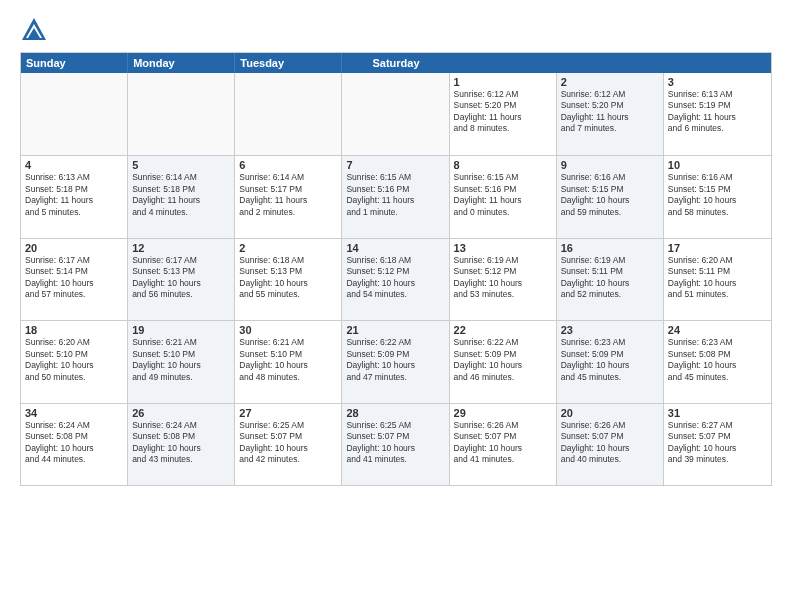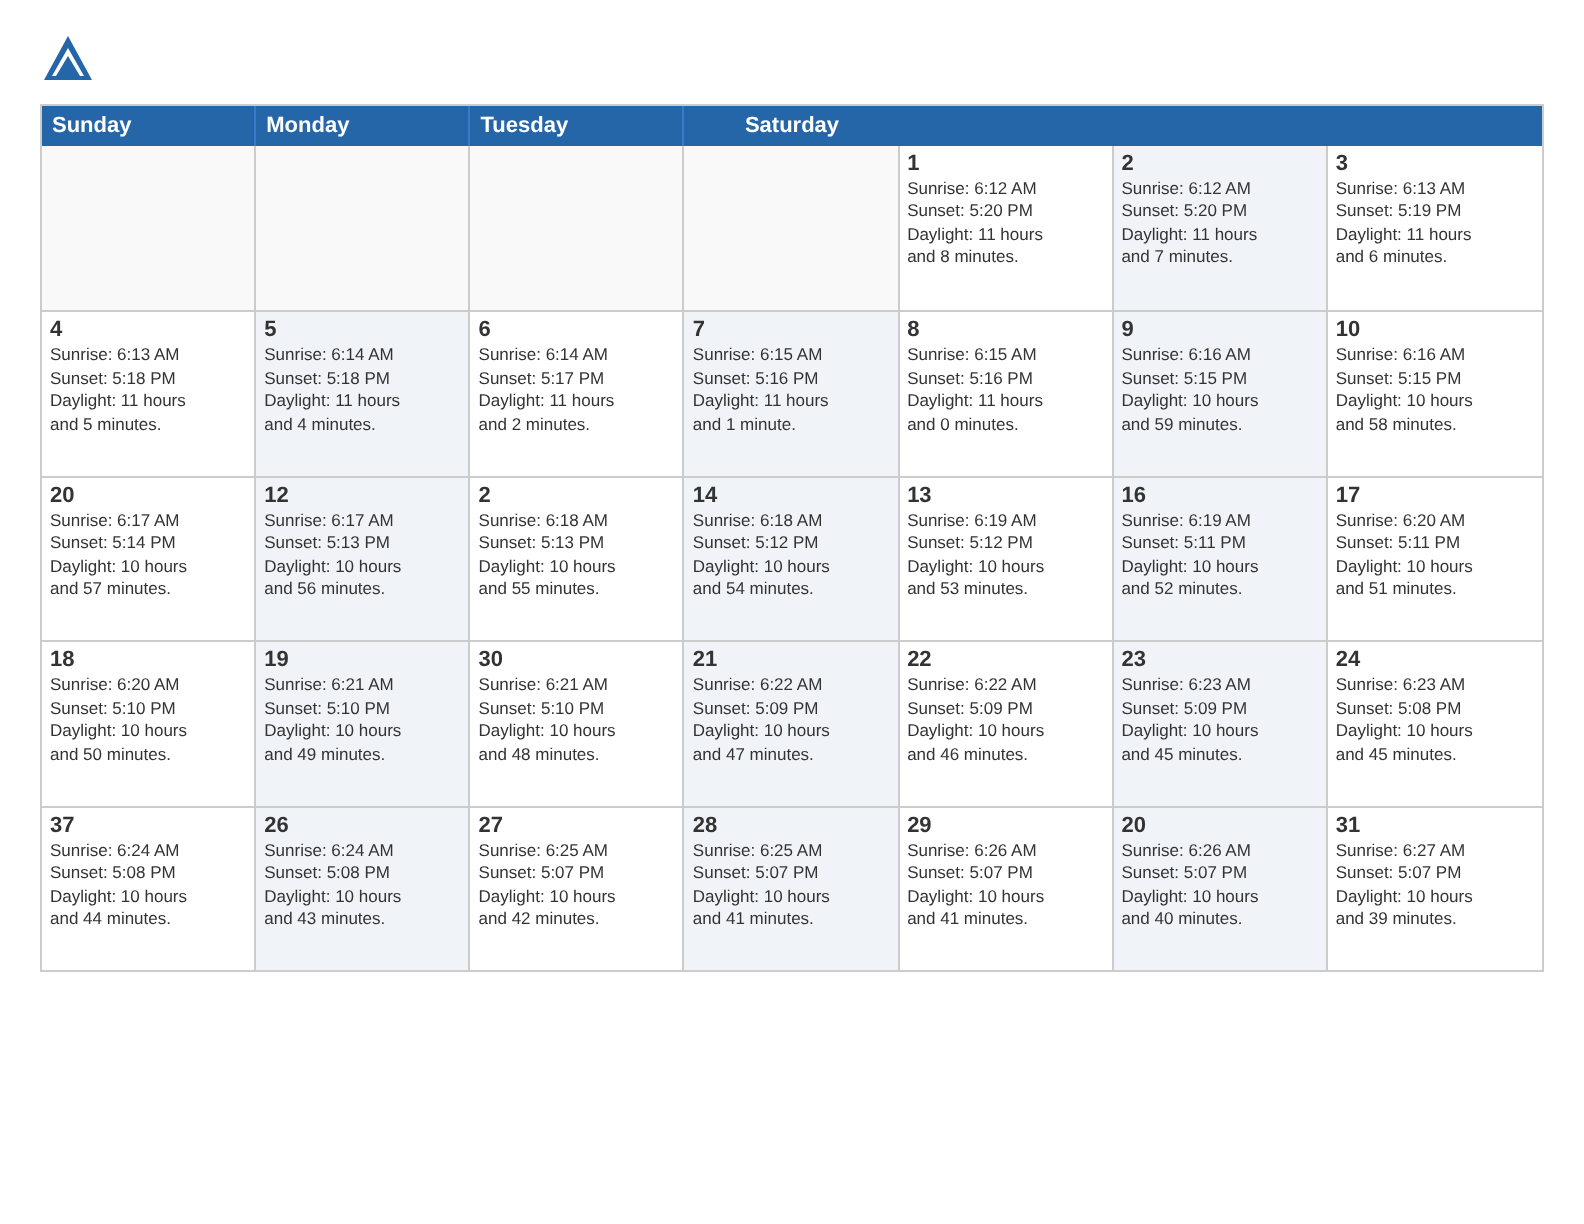--- a/index.html
+++ b/index.html
@@ -331,21 +331,21 @@
           <div class="cal-cell">
             <div class="day-number">24</div>
             <div class="day-info" style="white-space: pre-line;">Sunrise: 6:23 AM
 Sunset: 5:08 PM
 Daylight: 10 hours
 and 45 minutes.</div>
           </div>
         </div>
         <div class="cal-row">
           <div class="cal-cell">
-            <div class="day-number">37</div>
+            <div class="day-number">34</div>
             <div class="day-info" style="white-space: pre-line;">Sunrise: 6:24 AM
 Sunset: 5:08 PM
 Daylight: 10 hours
 and 44 minutes.</div>
           </div>
           <div class="cal-cell shaded">
             <div class="day-number">26</div>
             <div class="day-info" style="white-space: pre-line;">Sunrise: 6:24 AM
 Sunset: 5:08 PM
 Daylight: 10 hours

